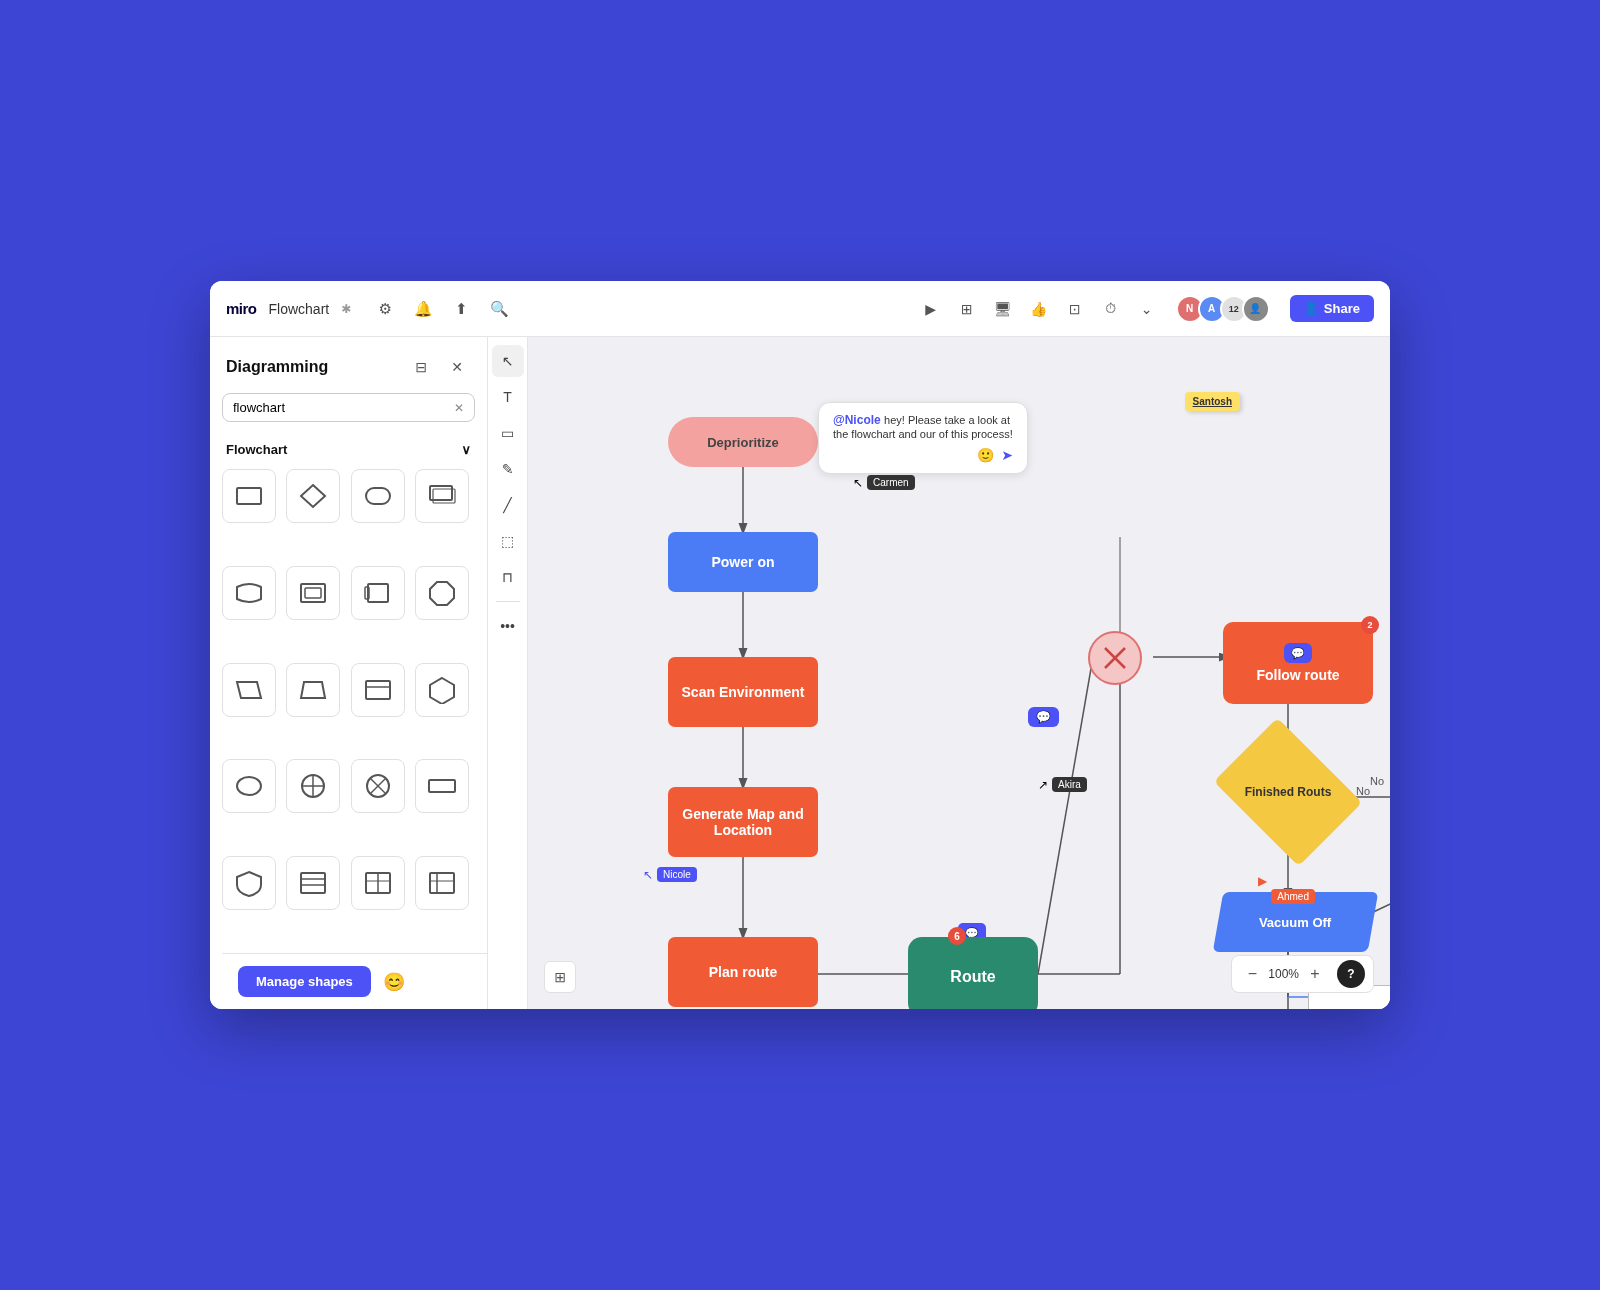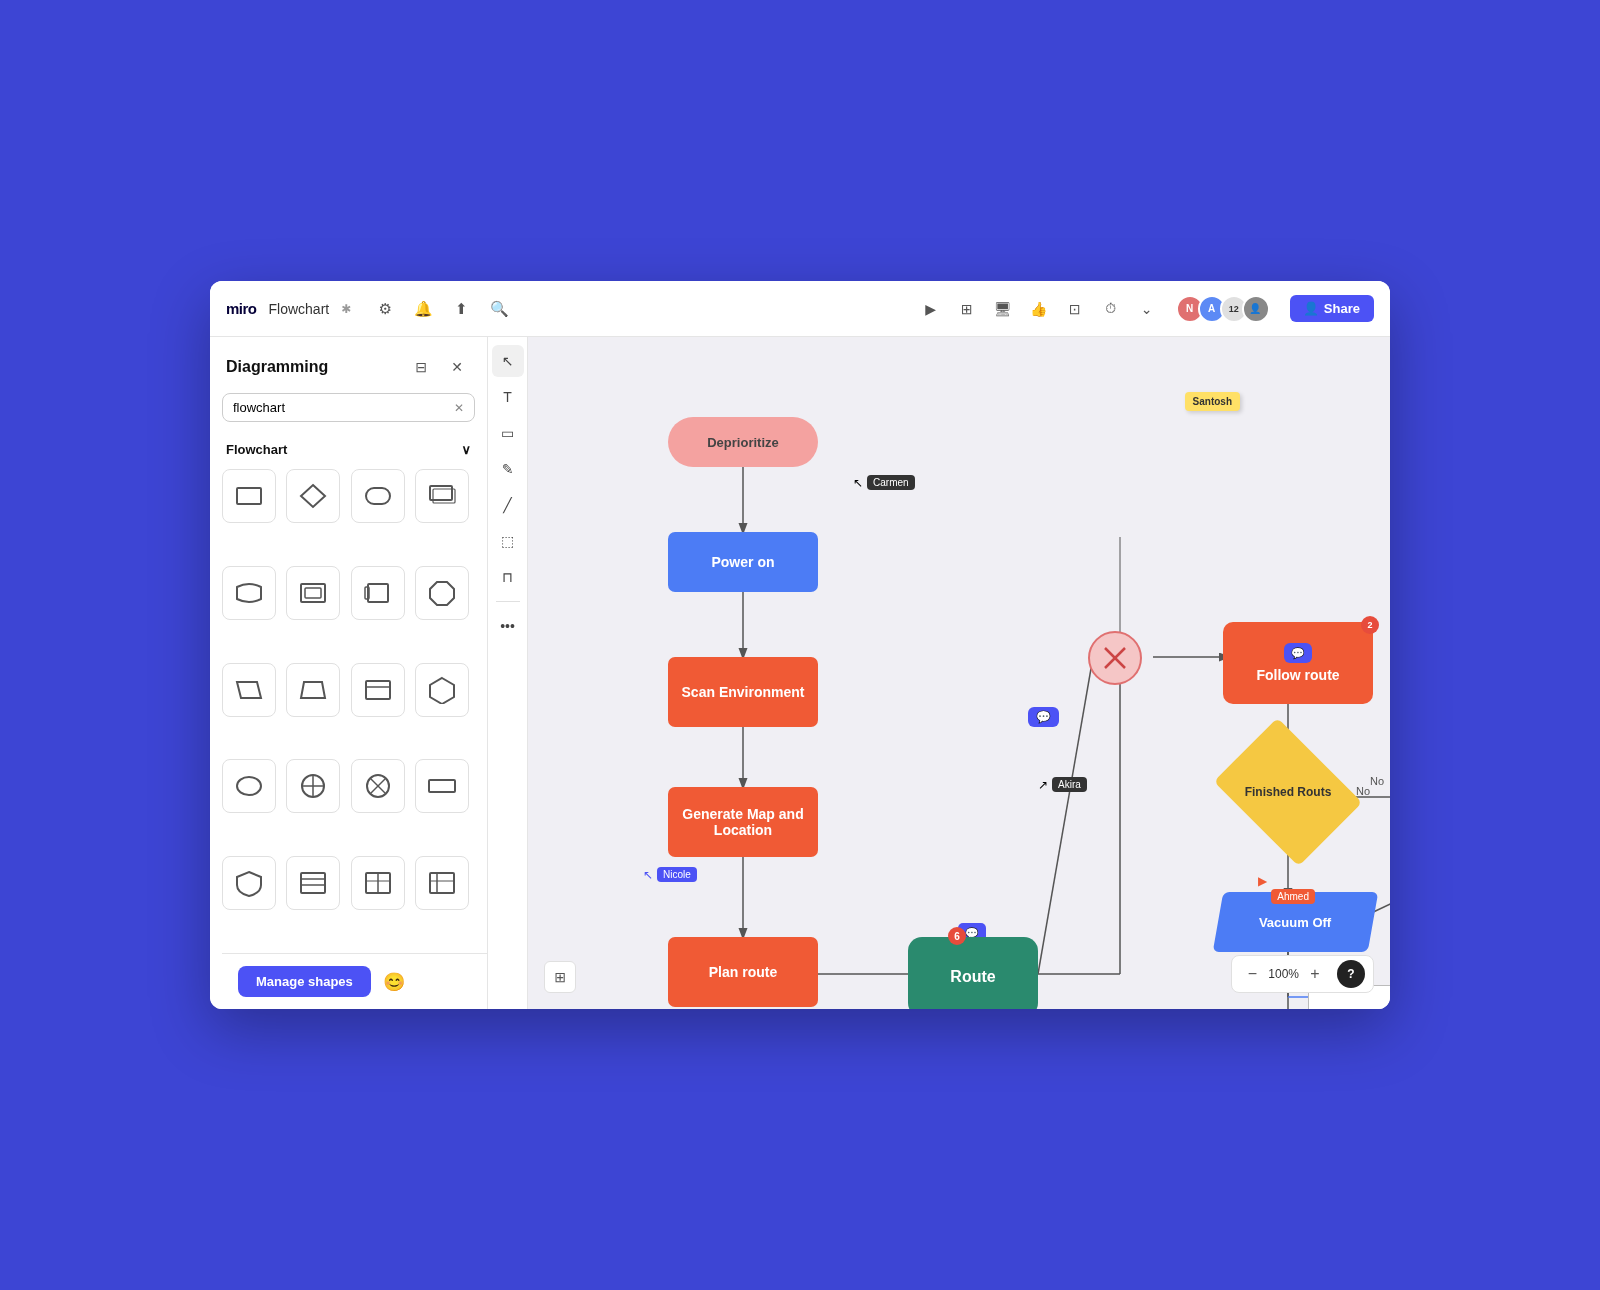--- a/index.html
+++ b/index.html
@@ -362,20 +362,21 @@
     }
     .stickynote {
       position: absolute;
       background: #ffe066;
       border-radius: 4px;
       padding: 4px 8px;
       font-size: 10px;
       color: #333;
       font-weight: 600;
       box-shadow: 2px 2px 4px rgba(0,0,0,0.15);
+      text-decoration: underline;
     }
     
     .node-speech {
       background: #2a8a6e;
       border-radius: 14px;
       color: #fff;
     }
   </style>
 </head>
 <body>
@@ -618,20 +619,27 @@
 
         <text x="842" y="448" font-size="11" fill="#555">No</text>
 
         <text x="890" y="575" font-size="11" fill="#555">Yes</text>
       </svg>
 
       <div class="fc-node node-rounded" style="left:140px;top:80px;width:150px;height:50px;background:#f4a2a0;color:#444;font-size:13px;">
         <span>Deprioritize</span>
       </div>
 
+      <div class="comment-bubble" style="left:290px;top:65px;">
+        <div><span class="comment-author">@Nicole</span> <span style="font-size:11px;color:#333;">hey! Please take a look at the flowchart and our of this process!</span></div>
+        <div class="comment-actions">
+          <button class="comment-action-btn">🙂</button>
+          <button class="comment-action-btn send">➤</button>
+        </div>
+      </div>
 
       <div class="stickynote" style="right:150px;top:55px;">
         <span>Santosh</span>
       </div>
 
       <div class="cursor-label" style="left:325px;top:138px;">
         <span class="cursor-arrow">↖</span>
         <span class="cursor-name">Carmen</span>
       </div>
 

